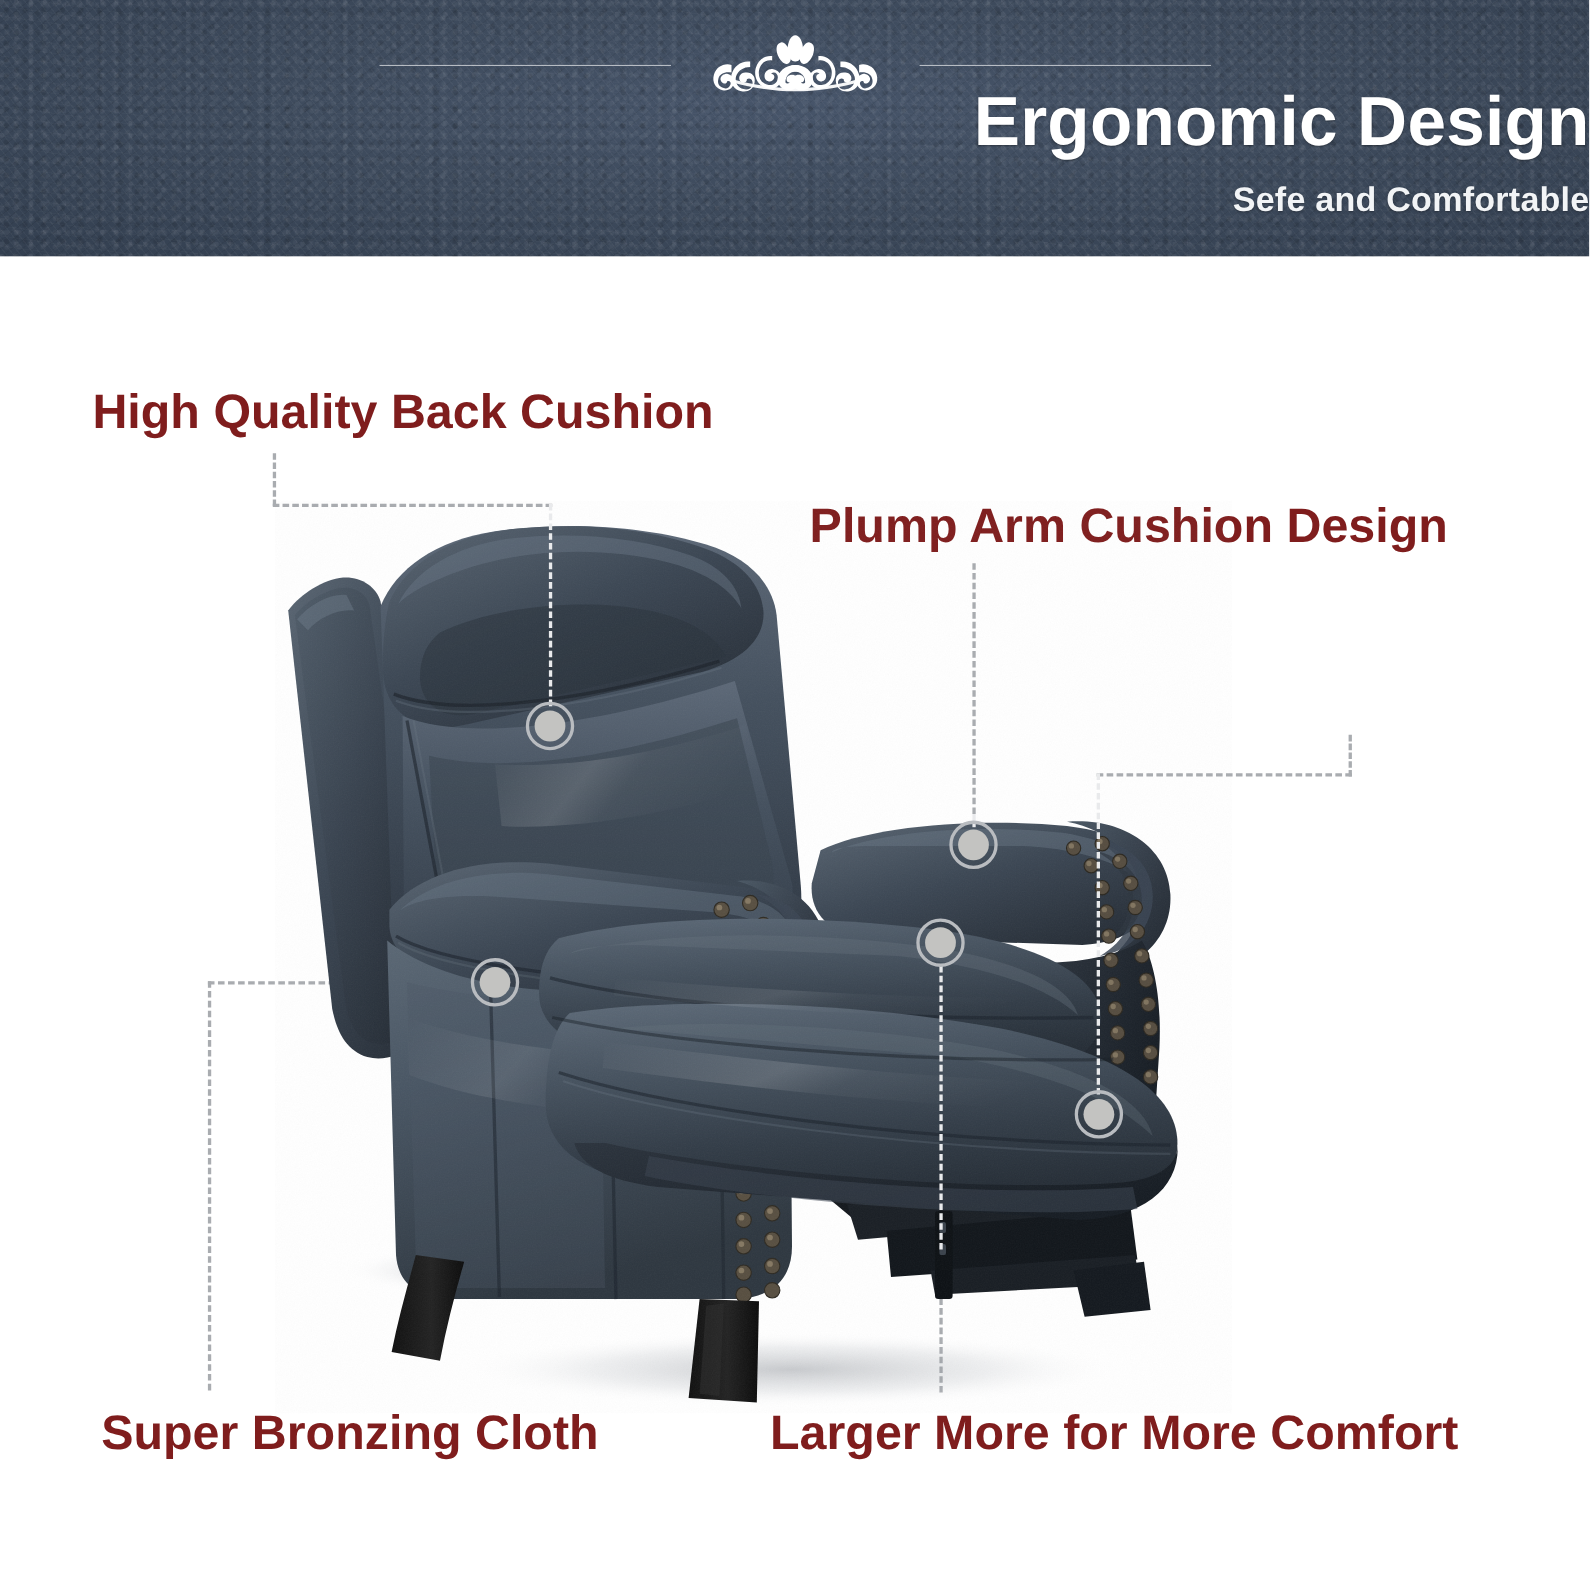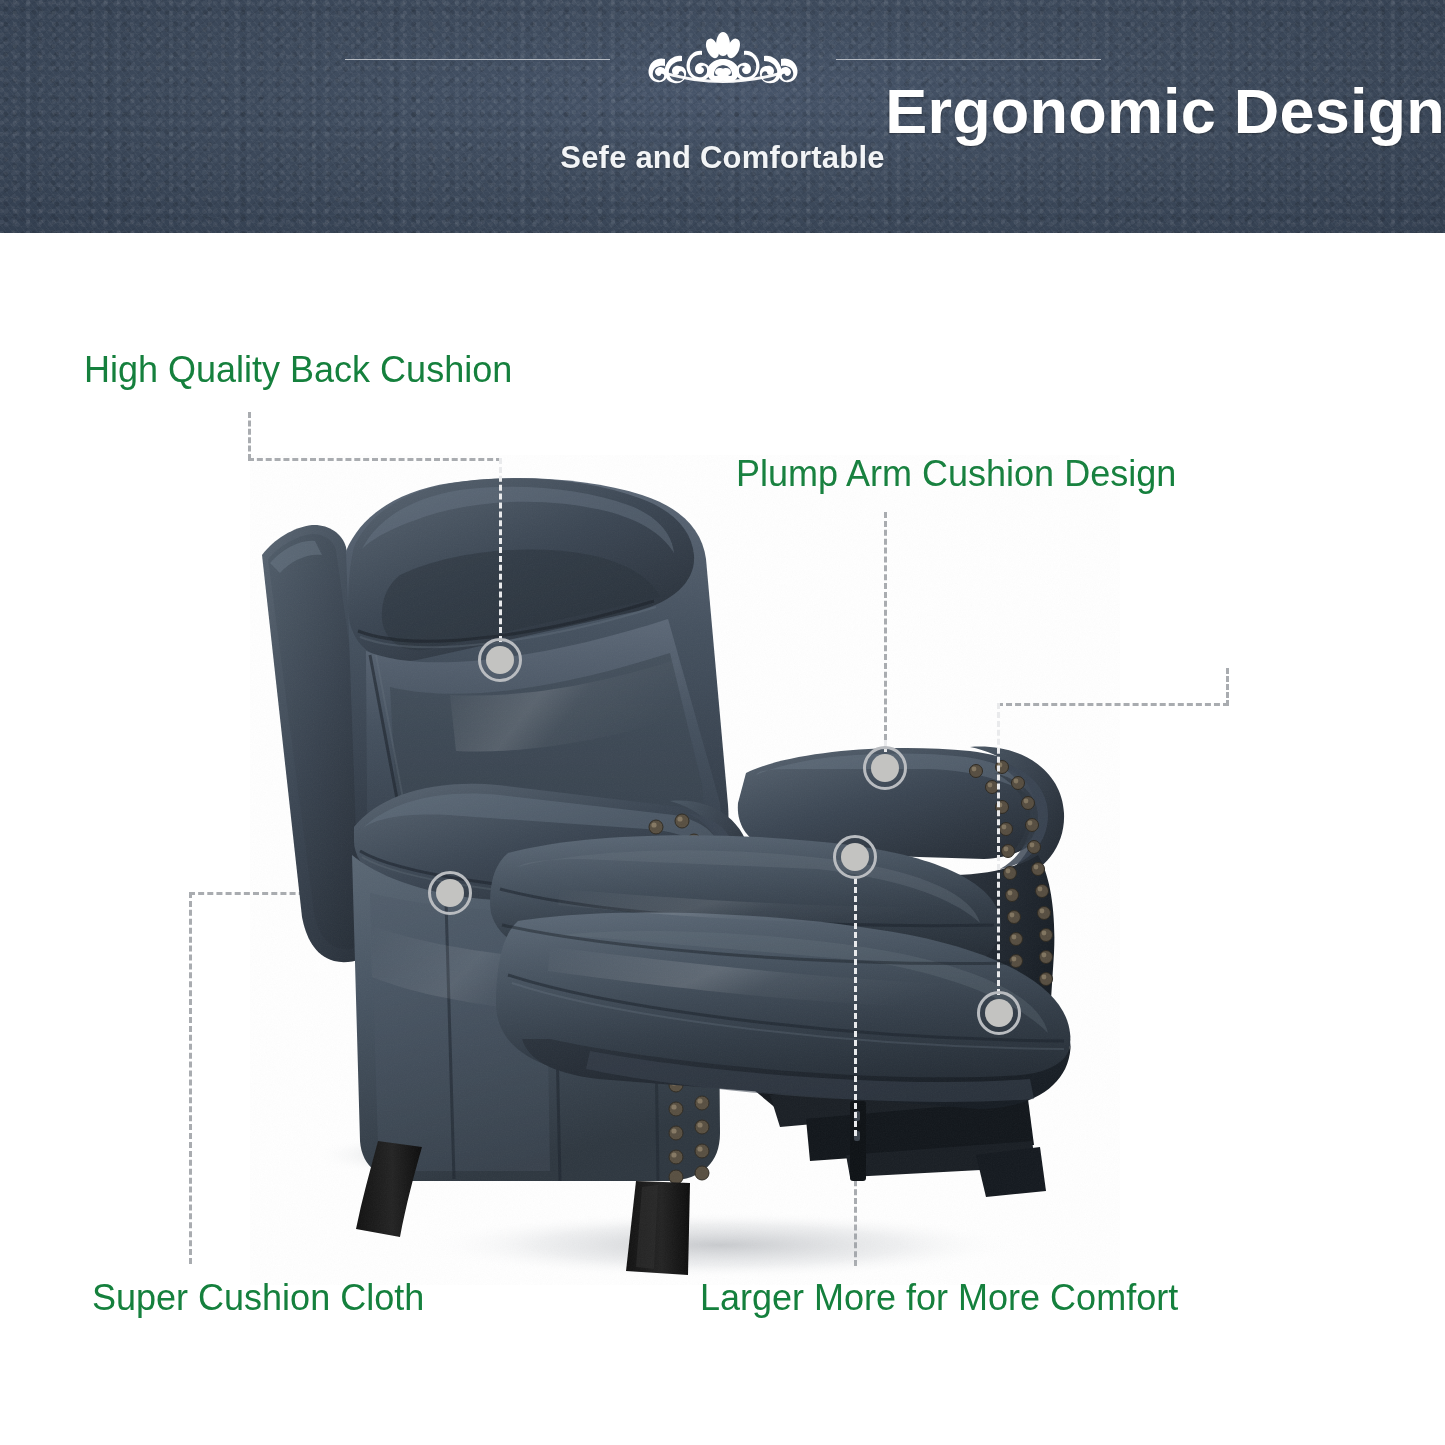--- a/index.html
+++ b/index.html
@@ -27,26 +27,26 @@
   
   .orn-row{position:absolute;left:0;top:28px;width:1445px;height:62px;
            display:flex;align-items:center;justify-content:center;}
   .orn-rule{height:1px;background:rgba(255,255,255,.62);flex:0 0 265px;}
   .orn-svg{display:block;}
 
   .banner-title{position:absolute;left:0;top:78px;width:1445px;text-align:right;
                 color:#ffffff;font-size:63px;font-weight:700;letter-spacing:.2px;
                 line-height:1.06;
                 text-shadow:0 1px 2px rgba(0,0,0,.35);}
-  .banner-sub{position:absolute;left:0;top:140px;width:1445px;text-align:center;
+  .banner-sub{position:absolute;left:0;top:164px;width:1445px;text-align:right;
               color:#f2f4f6;font-size:31px;font-weight:600;letter-spacing:.2px;
               text-shadow:0 1px 2px rgba(0,0,0,.30);}
 
   
-  .label{position:absolute;color:#15803d;font-size:36px;font-weight:400;
+  .label{position:absolute;color:#7f1d1d;font-size:44px;font-weight:700;
          line-height:1.22;white-space:nowrap;}
   .label.l-hq{left:84px;top:348px;}
   .label.l-plump{left:736px;top:452px;}
   .label.l-steel{left:760px;top:556px;width:592px;text-align:right;white-space:normal;}
   .label.l-bronz{left:92px;top:1276px;}
   .label.l-seat{left:700px;top:1276px;}
 
   
   .lead{position:absolute;}
   .lead.v{width:0;border-left:3px dashed #a9acb0;}
@@ -423,17 +423,17 @@
   <div class="marker" style="left:863px;top:746px;"></div>
   <div class="marker" style="left:977px;top:991px;"></div>
   <div class="marker" style="left:428px;top:871px;"></div>
   <div class="marker" style="left:833px;top:835px;"></div>
 
   <div class="label l-hq">High Quality Back Cushion</div>
 
   <div class="label l-plump">Plump Arm Cushion Design</div>
 
 
-  <div class="label l-bronz">Super Cushion Cloth</div>
+  <div class="label l-bronz">Super Bronzing Cloth</div>
 
   <div class="label l-seat">Larger More for More Comfort</div>
 
 </div>
 
 </body></html>

